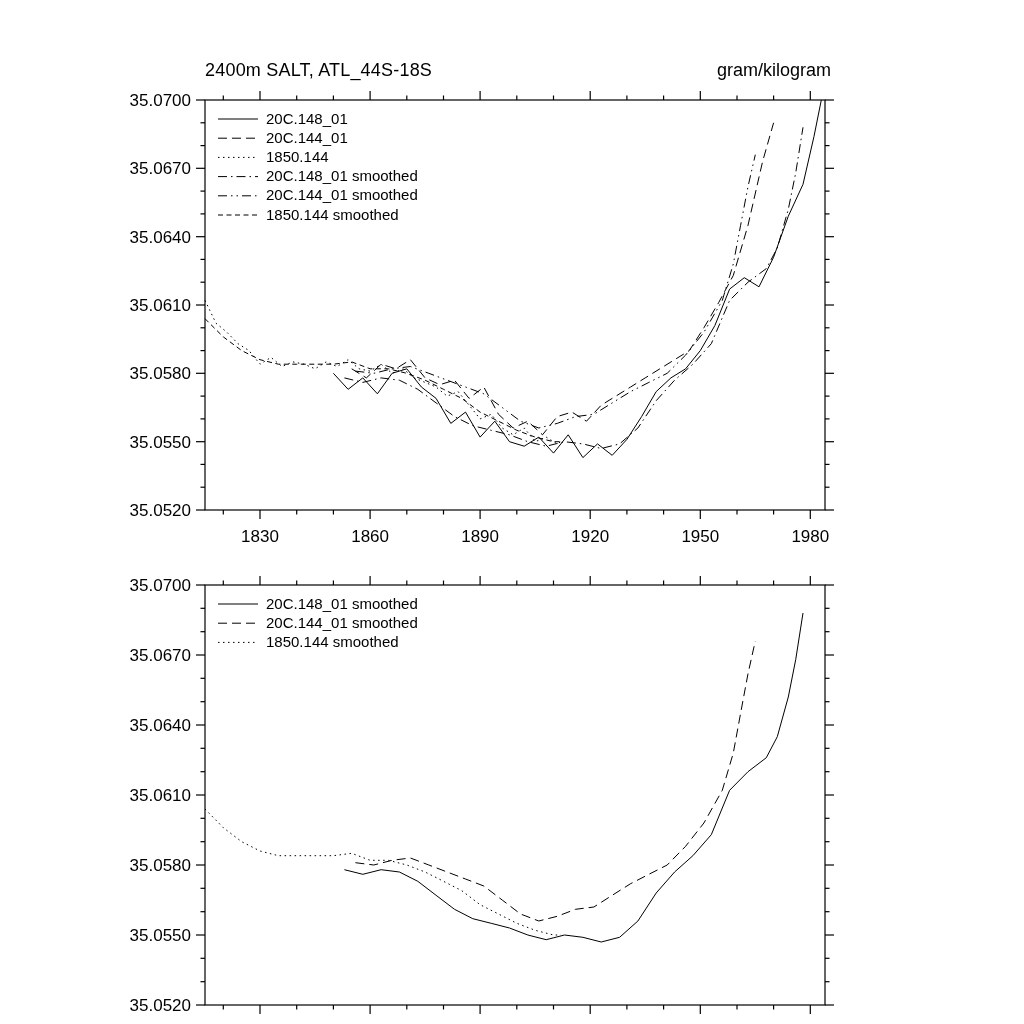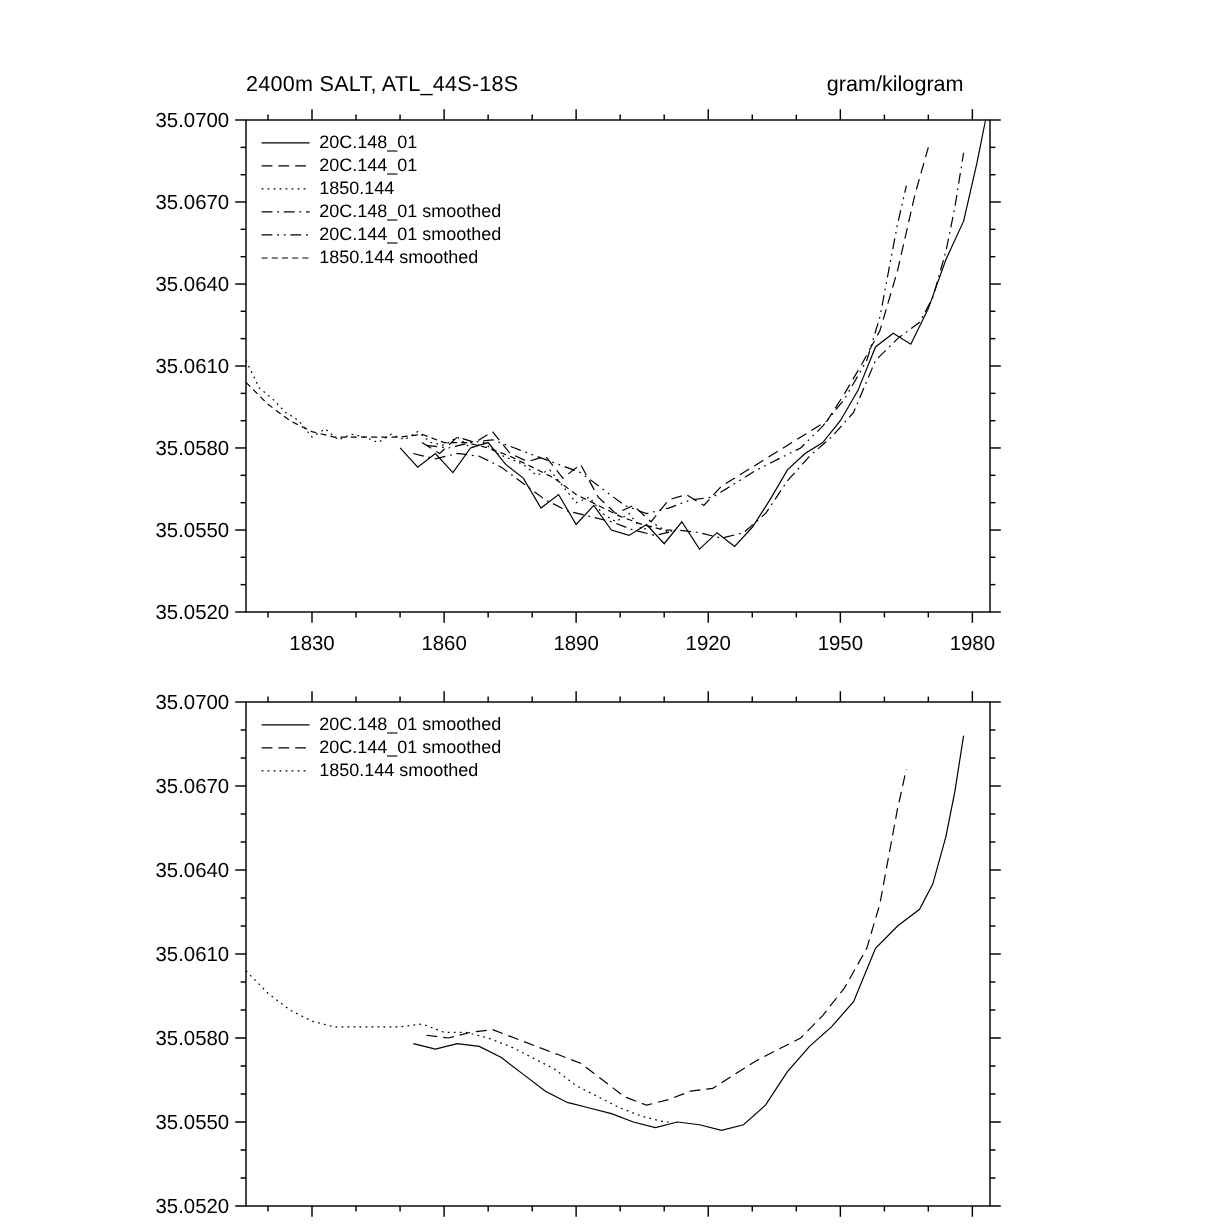--- a/index.html
+++ b/index.html
@@ -11,21 +11,21 @@
     font-family:"Liberation Sans", sans-serif;
   }
   .chart-title{
     position:absolute;
     top:60px;left:205px;
     font-size:18px;color:#000;
     letter-spacing:0.2px;
   }
   .units-label{
     position:absolute;
-    top:60px;left:603px;width:200px;
+    top:60px;left:631px;width:200px;
     text-align:right;
     font-size:18px;color:#000;
   }
   svg text{
     font-family:"Liberation Sans", sans-serif;
     fill:#000;
   }
   .tick-label{font-size:17px;}
   .legend-label{font-size:15px;}
 </style>

